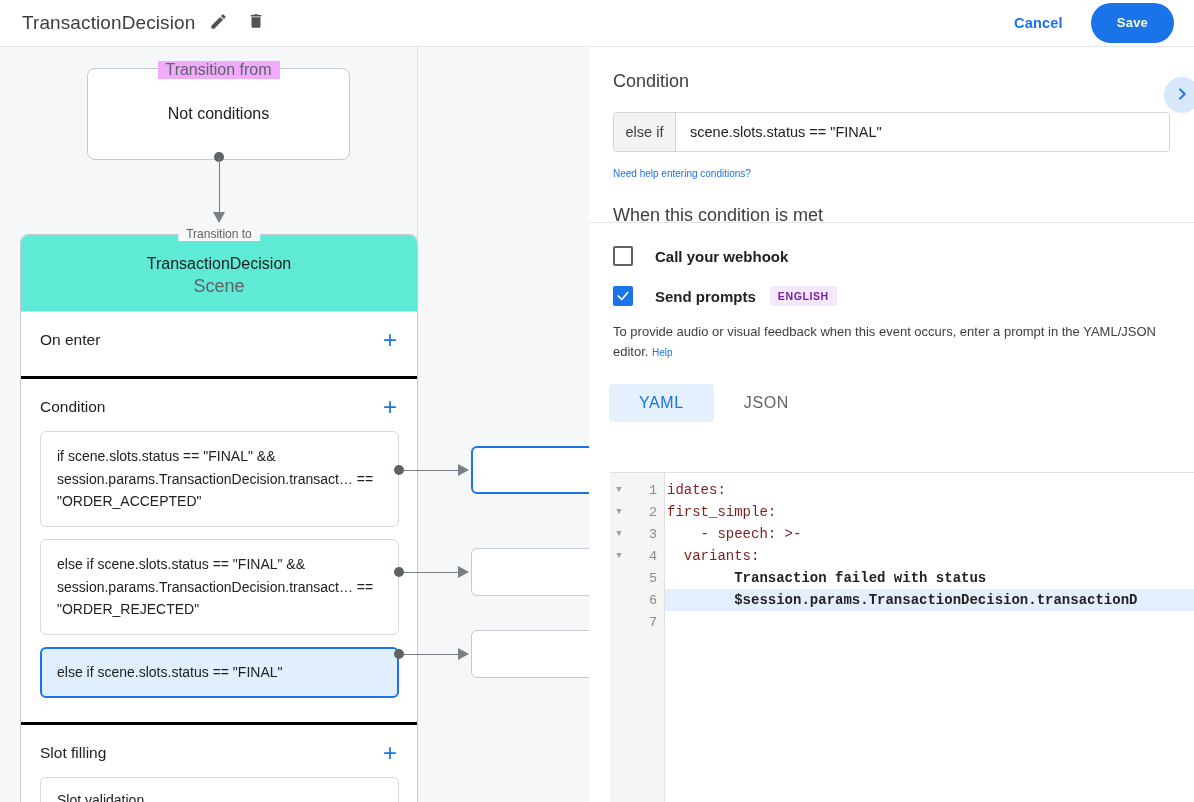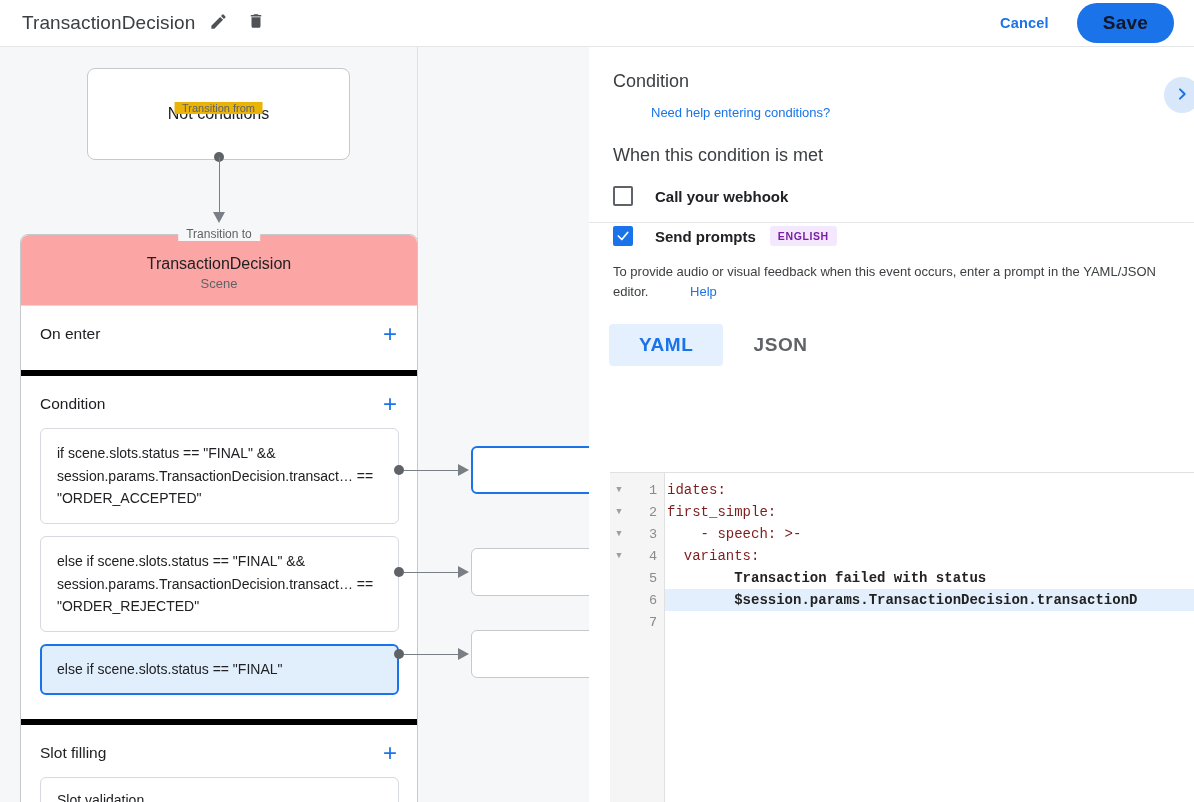--- a/index.html
+++ b/index.html
@@ -32,21 +32,21 @@
     border: none; padding: 0;
   }
   .icon-btn svg { fill: #4e5256; }
   .header-spacer { flex: 1 1 auto; }
   .btn-text {
     font-size: 14.5px; font-weight: bold; color: #1a73e8;
     background: transparent; border: none; cursor: pointer;
     padding: 8px 14px; border-radius: 4px; letter-spacing: 0.2px;
   }
   .btn-primary {
-    font-size: 19px; font-weight: bold; color: #0f172a;
+    font-size: 13px; font-weight: bold; color: #fef9c3;
     background: #1a73e8; border: none; cursor: pointer;
     padding: 0 26px; height: 40px; border-radius: 20px;
     margin-left: 14px; letter-spacing: 0.2px;
   }
 
   
   .graph-pane {
     position: absolute; left: 0; top: 46px; width: 589px; height: 756px;
     background: #f6f7f9;
     border-top: 1px solid #e4e6e8;
@@ -59,22 +59,22 @@
 
   
   .fset {
     position: absolute;
     border: 1px solid #c6c9cd;
     border-radius: 8px;
     background: #ffffff;
   }
   .fset .legend {
     position: absolute; top: -8px; left: 50%; transform: translateX(-50%);
-    background: #eab308; padding: 0 8px;
-    font-size: 11px; color: #5f6368; white-space: nowrap; margin-top: 41px;
+    background: #f0abfc; padding: 0 8px;
+    font-size: 16px; color: #5f6368; white-space: nowrap;
   }
   #transition-from {
     left: 87px; top: 21px; width: 263px; height: 92px;
     display: flex; align-items: center; justify-content: center;
   }
   #transition-from .body { font-size: 16px; color: #202124; }
 
   .connector-dot {
     position: absolute; width: 10px; height: 10px; border-radius: 50%;
     background: #5f6368;
@@ -86,34 +86,34 @@
     position: absolute; width: 0; height: 0;
   }
 
   
   .scene-block {
     position: absolute; left: 20px; top: 187px; width: 398px;
     border: 1px solid #c6c9cd; border-radius: 8px 8px 0 0;
     background: #ffffff;
   }
   .scene-head {
-    position: relative; background: #fca5a5;
+    position: relative; background: #5eead4;
     border-bottom: 1px solid #dadce0;
     border-radius: 8px 8px 0 0;
     padding: 20px 0 14px; text-align: center;
   }
   .scene-head .legend2 {
     position: absolute; top: -8px; left: 50%; transform: translateX(-50%);
     background: #f6f7f9; padding: 0 8px; font-size: 12px; color: #5f6368;
   }
   .scene-name { font-size: 16px; color: #202124; margin-bottom: 3px; }
-  .scene-sub { font-size: 13px; color: #5f6368; }
+  .scene-sub { font-size: 18px; color: #5f6368; }
 
   .section {
-    border-bottom: 6px solid #000000;
+    border-bottom: 3px solid #000000;
     padding: 0 0 12px 0;
   }
   .section:last-child { border-bottom: none; }
   .section-head {
     display: flex; align-items: center; justify-content: space-between;
     padding: 16px 18px 12px 19px;
   }
   .section-title { font-size: 15.5px; color: #202124; }
   .plus-btn {
     font-size: 24px; line-height: 1; color: #1a73e8; cursor: pointer;
@@ -170,21 +170,21 @@
     background: #f1f3f4; border-right: 1px solid #d3d6da;
     display: flex; align-items: center; justify-content: center;
     width: 62px; font-size: 14.5px; color: #3c4043;
   }
   .cond-value {
     flex: 1 1 auto; border: none; outline: none;
     padding: 0 14px; font-size: 14.5px; color: #202124;
     font-family: "Liberation Sans", sans-serif; background: #ffffff;
   }
   .link {
-    color: #1a73e8; font-size: 13px; text-decoration: none; cursor: pointer; margin-left: 38px;
+    color: #1a73e8; font-size: 10px; text-decoration: none; cursor: pointer;
   }
   .help-row { margin: 11px 24px 0 24px; }
   .divider {
     position: absolute; left: 0; width: 605px; height: 1px; background: #e4e6e8;
   }
 
   .when-h { font-size: 18px; color: #3c4043; margin: 24px 24px 0 24px; }
   .check-row {
     display: flex; align-items: center; margin: 20px 24px 0 24px;
   }
@@ -208,21 +208,21 @@
   }
   .desc {
     margin: 16px 24px 0 24px; font-size: 13px; color: #3c4043;
     line-height: 1.55; max-width: 560px;
   }
 
   .tabs {
     display: flex; margin: 22px 24px 0 20px;
   }
   .tab {
-    font-size: 19px; font-weight: bold; letter-spacing: 0.6px;
+    font-size: 16px; font-weight: normal; letter-spacing: 0.6px;
     padding: 10px 30px; cursor: pointer; border-radius: 4px;
     color: #5f6368; background: transparent;
   }
   .tab.active { color: #1a73e8; background: #e4f0fd; }
 
   
   .editor {
     position: absolute; left: 610px; top: 472px; width: 584px; height: 330px;
     background: #ffffff; border-top: 1px solid #e0e0e0;
     display: flex; overflow: hidden;
@@ -346,20 +346,24 @@
     <div class="pane-h">Condition</div>
 
     <button class="collapse-btn">
       <span>
         <svg width="16" height="16" viewBox="0 0 24 24" fill="none" stroke-width="3" stroke-linecap="round" stroke-linejoin="round">
             <polyline points="9 5 16 12 9 19"></polyline>
           </svg>
       </span>
     </button>
 
+    <div class="cond-input-row">
+      <div class="cond-prefix">else if</div>
+      <input class="cond-value" type="text" value="scene.slots.status == &quot;FINAL&quot;" style="">
+    </div>
 
     <div class="help-row">
       <a class="link">Need help entering conditions?</a>
     </div>
 
     <div class="divider" style="top:175px;"></div>
 
     <div class="when-h">When this condition is met</div>
 
     <div class="check-row">

